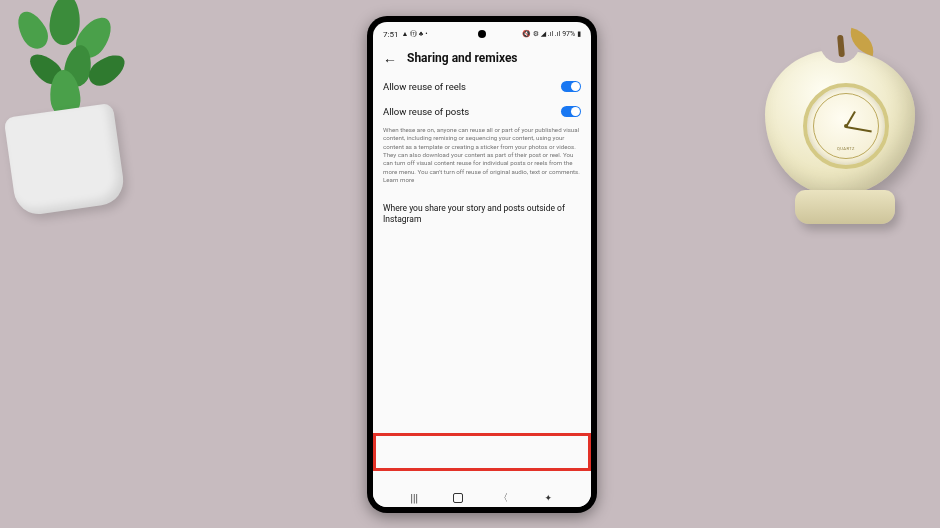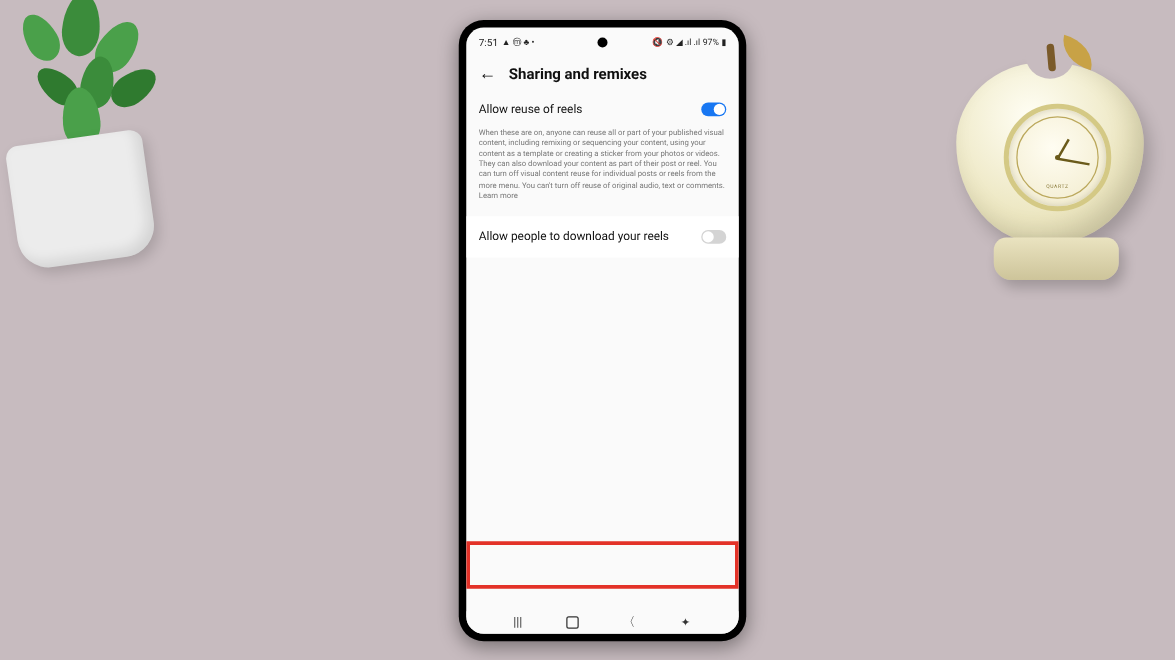--- a/index.html
+++ b/index.html
@@ -391,31 +391,32 @@
         <span class="back-arrow">←</span>
         <span class="header-title">Sharing and remixes</span>
       </div>
 
       <div class="content">
 
         <div class="row">
           <span class="row-label">Allow reuse of reels</span>
           <span class="toggle on"></span>
         </div>
+        <div class="row">
+          <span class="row-label">Allow reuse of posts</span>
+          <span class="toggle on"></span>
+        </div>
 
         <div class="desc">When these are on, anyone can reuse all or part of your published visual content, including remixing or sequencing your content, using your content as a template or creating a sticker from your photos or videos. They can also download your content as part of their post or reel. You can turn off visual content reuse for individual posts or reels from the more menu. You can't turn off reuse of original audio, text or comments. Learn more</div>
 
-
-
-
-
-        <div class="download-row-wrap">
-          <span class="download-label">Allow people to download your reels</span>
-          <span class="toggle off"></span>
-        </div>
+        <div class="section-head">Where you share your story and posts outside of Instagram</div>
+
+
+
+
 
 
       </div>
 
       <div class="highlight"></div>
 
       <div class="navbar">
         <span>|||</span>
         <span class="nav-sq"></span>
         <span>〈</span>

